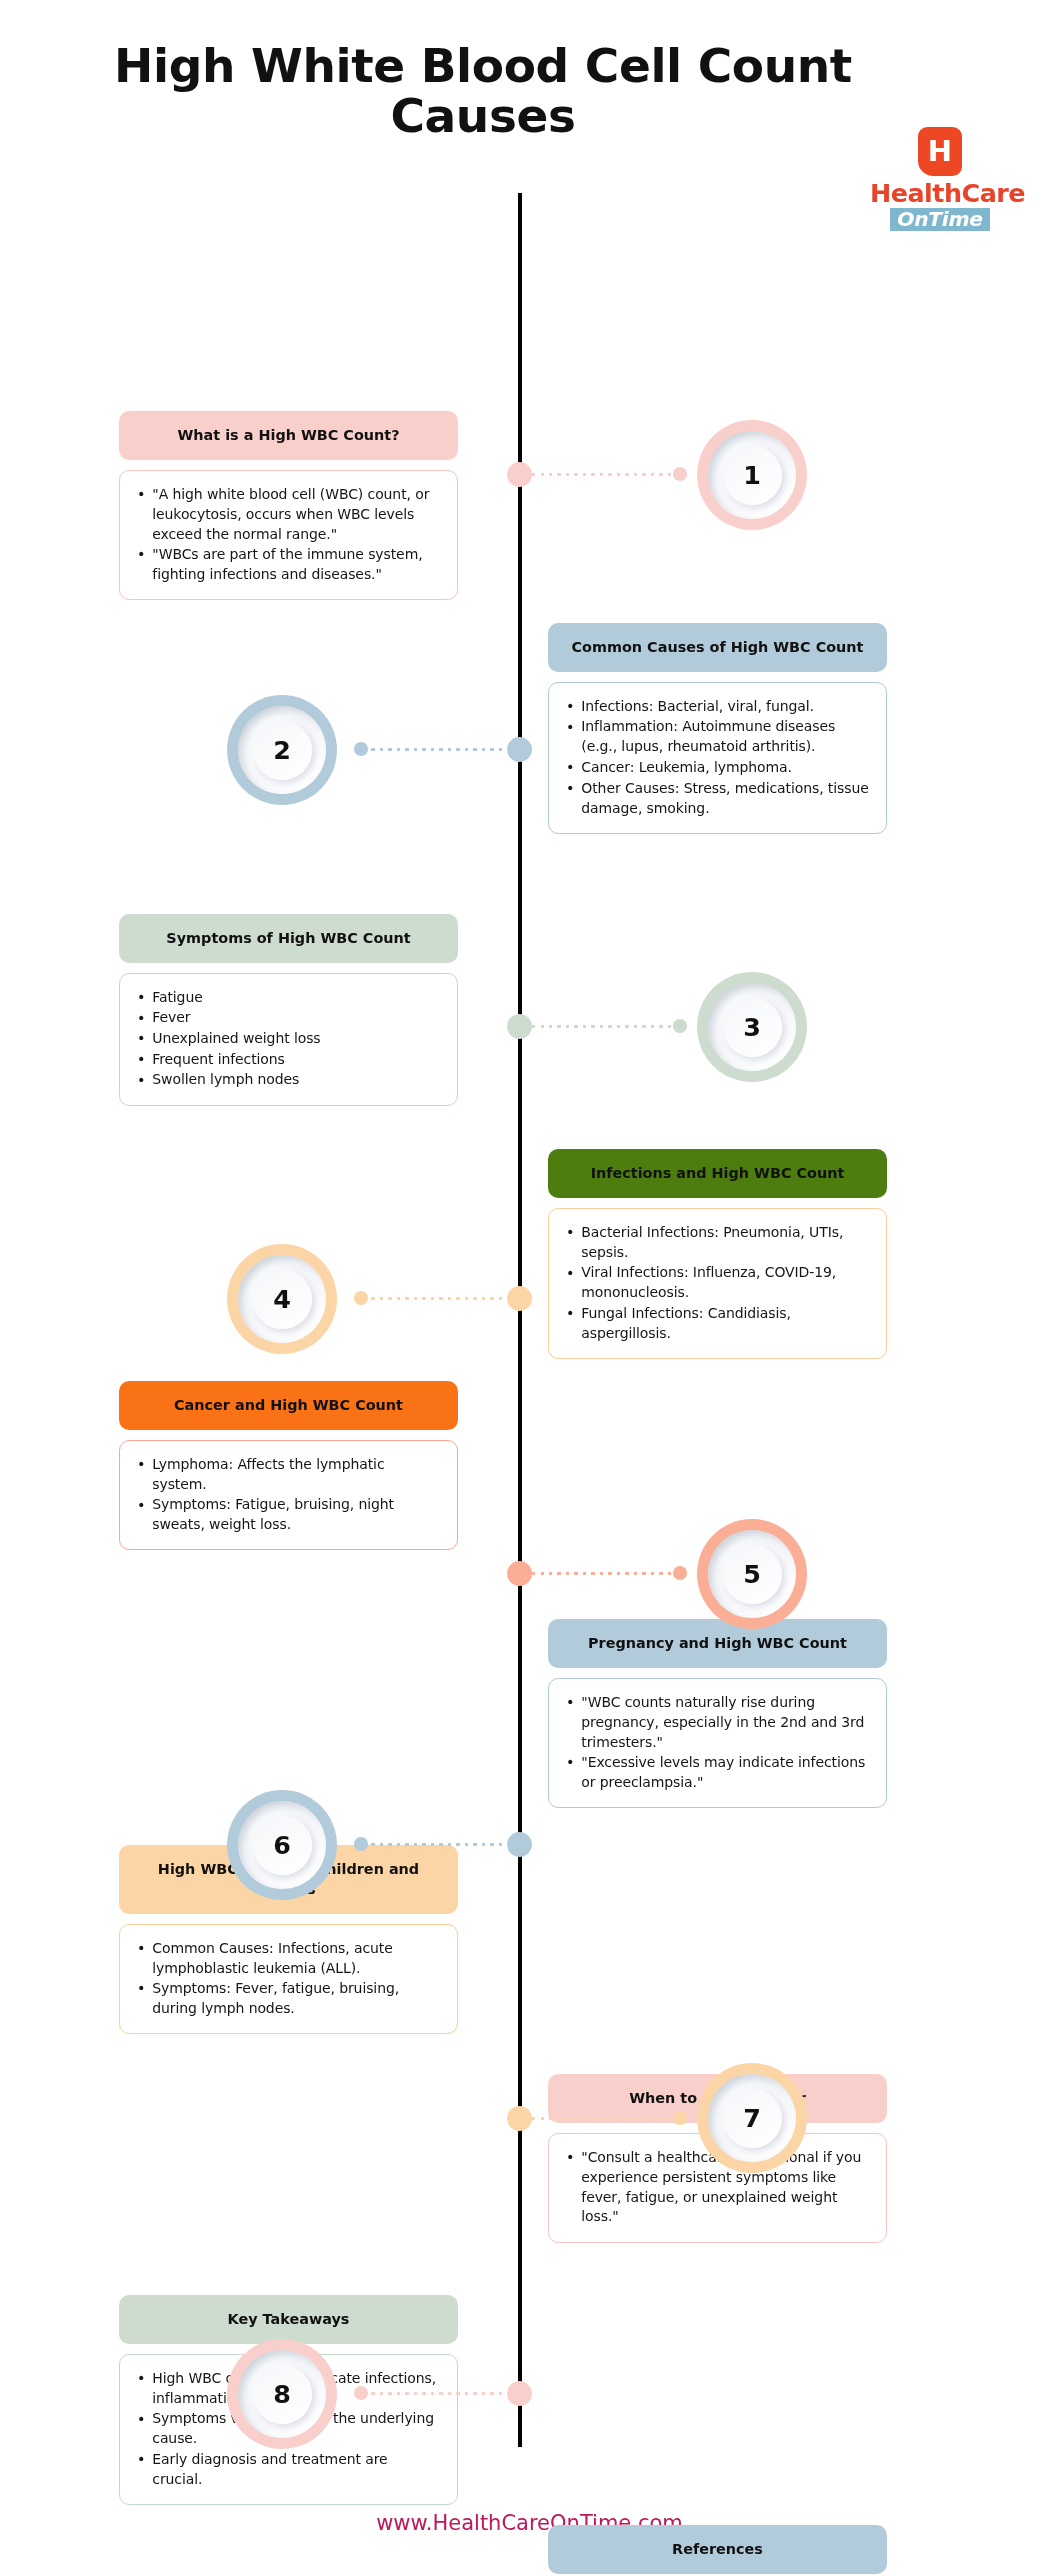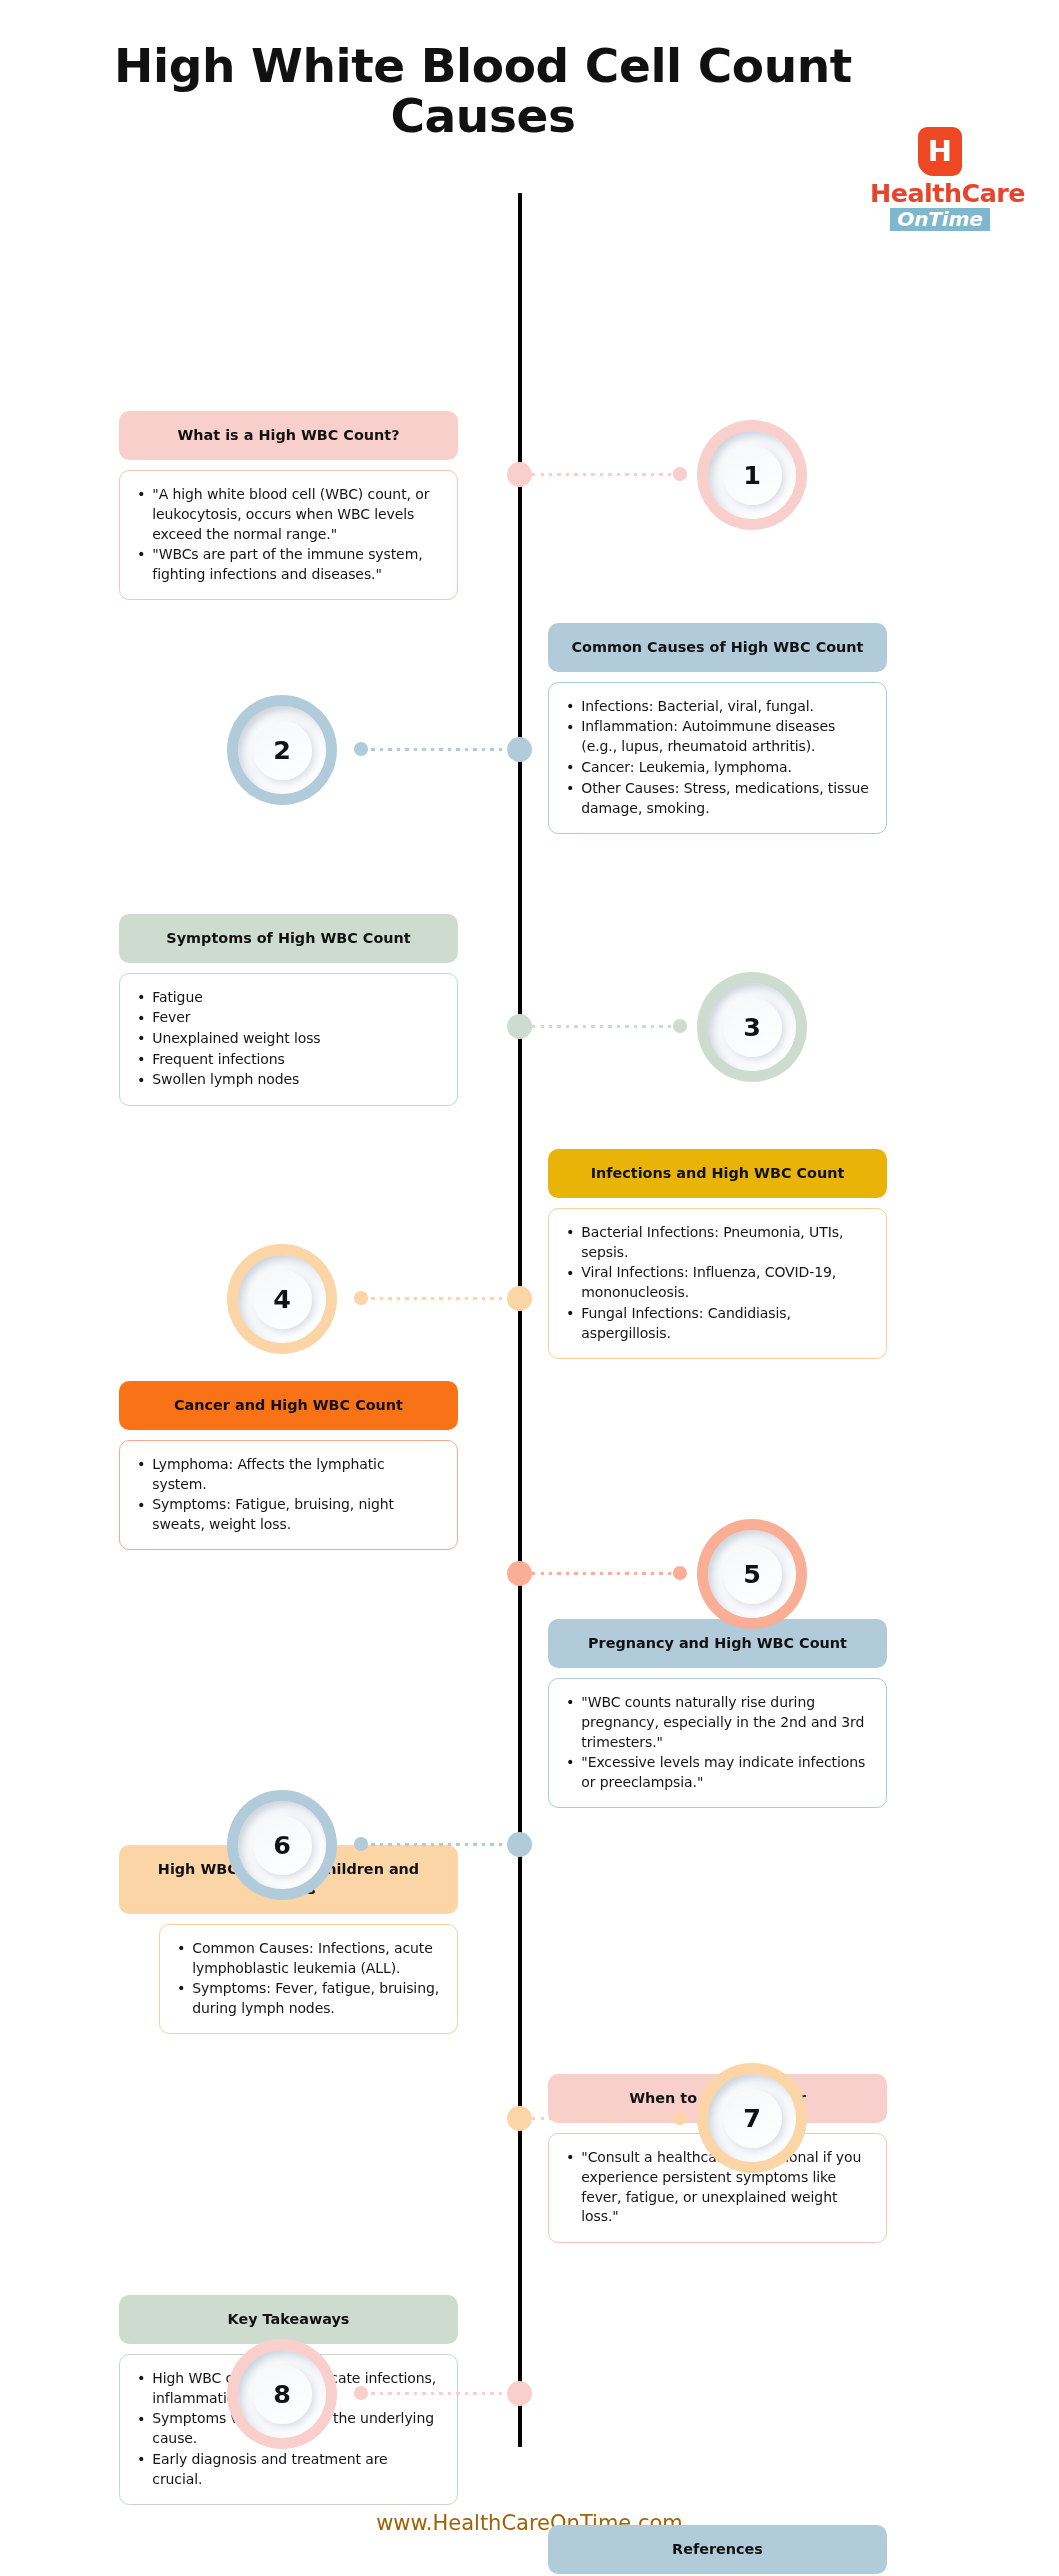--- a/index.html
+++ b/index.html
@@ -200,21 +200,21 @@
   }
 
   
   .footer {
     position: absolute;
     left: 0;
     bottom: 41px;
     width: 1059px;
     text-align: center;
     font-size: 21px;
-    color: #a16207;
+    color: #be185d;
     font-family: "DejaVu Sans", sans-serif;
   }
 </style>
 </head>
 <body>
 
 <div class="header">
   <div class="title">High White Blood Cell Count Causes</div>
   <div class="logo">
     <div class="logo-mark">H</div>
@@ -289,21 +289,21 @@
         <div class="tail-dot right" style="background: rgb(206, 220, 208);"></div>
       </div>
       <div class="bubble" style="background: rgb(206, 220, 208); top: 777px; left: 697px;">
         <div class="ring2">
           <div class="ring3">3</div>
         </div>
       </div>
     </div>
     <div class="stage">
       <div class="card-col right" style="top: 954px;">
-        <div class="card-head" style="background: #eab308;">Infections and High WBC Count</div>
+        <div class="card-head" style="background: #4d7c0f;">Infections and High WBC Count</div>
         <div class="card-body" style="border-color: rgb(248, 206, 154);">
           <ul>
             <li>Bacterial Infections: Pneumonia, UTIs, sepsis.</li>
             <li>Viral Infections: Influenza, COVID-19, mononucleosis.</li>
             <li>Fungal Infections: Candidiasis, aspergillosis.</li>
           </ul>
         </div>
       </div>
       <div class="connector" style="top: 1091px;">
         <div class="spine-dot" style="background: rgb(251, 213, 165);"></div>
@@ -354,21 +354,21 @@
       </div>
       <div class="bubble" style="background: rgb(178, 203, 218); top: 1595px; left: 227px;">
         <div class="ring2">
           <div class="ring3">6</div>
         </div>
       </div>
     </div>
     <div class="stage">
       <div class="card-col left" style="top: 1650px;">
         <div class="card-head" style="background: rgb(251, 213, 165);">High WBC Count in Children and Babies</div>
-        <div class="card-body" style="border-color: rgb(248, 206, 154); margin-left: 40px;">
+        <div class="card-body" style="border-color: rgb(248, 206, 154);">
           <ul>
             <li>Common Causes: Infections, acute lymphoblastic leukemia (ALL).</li>
             <li>Symptoms: Fever, fatigue, bruising, during lymph nodes.</li>
           </ul>
         </div>
       </div>
       <div class="connector" style="top: 1911px;">
         <div class="spine-dot" style="background: rgb(251, 213, 165);"></div>
         <div class="dotline right" style="color: rgb(251, 213, 165);"></div>
         <div class="tail-dot right" style="background: rgb(251, 213, 165);"></div>

